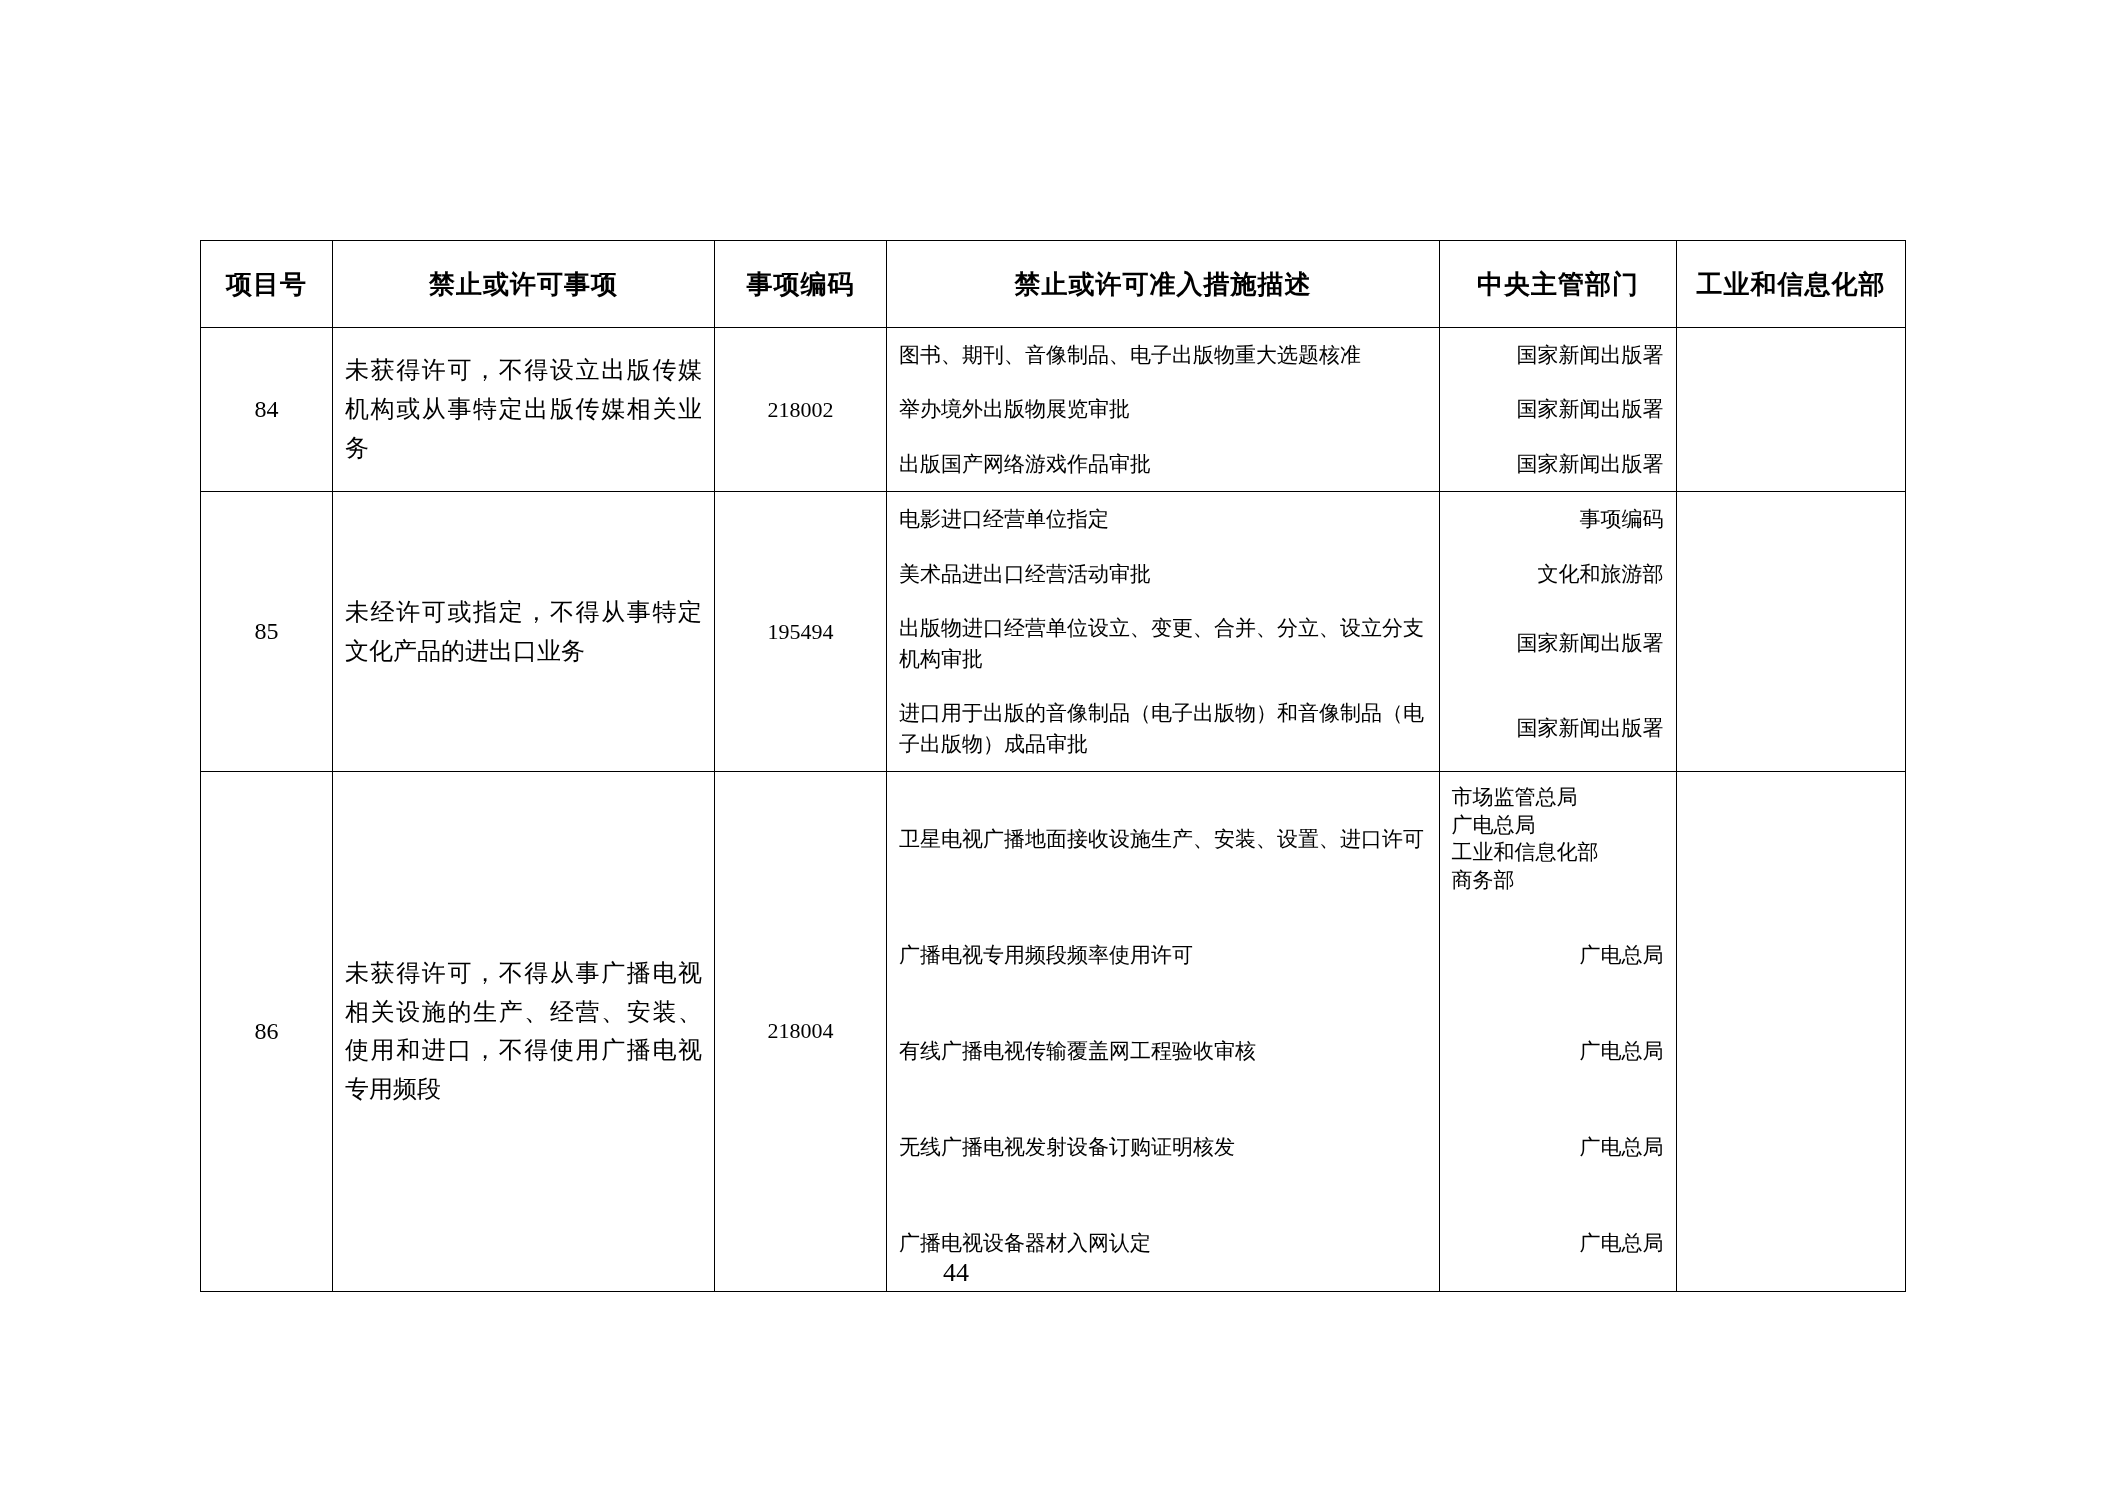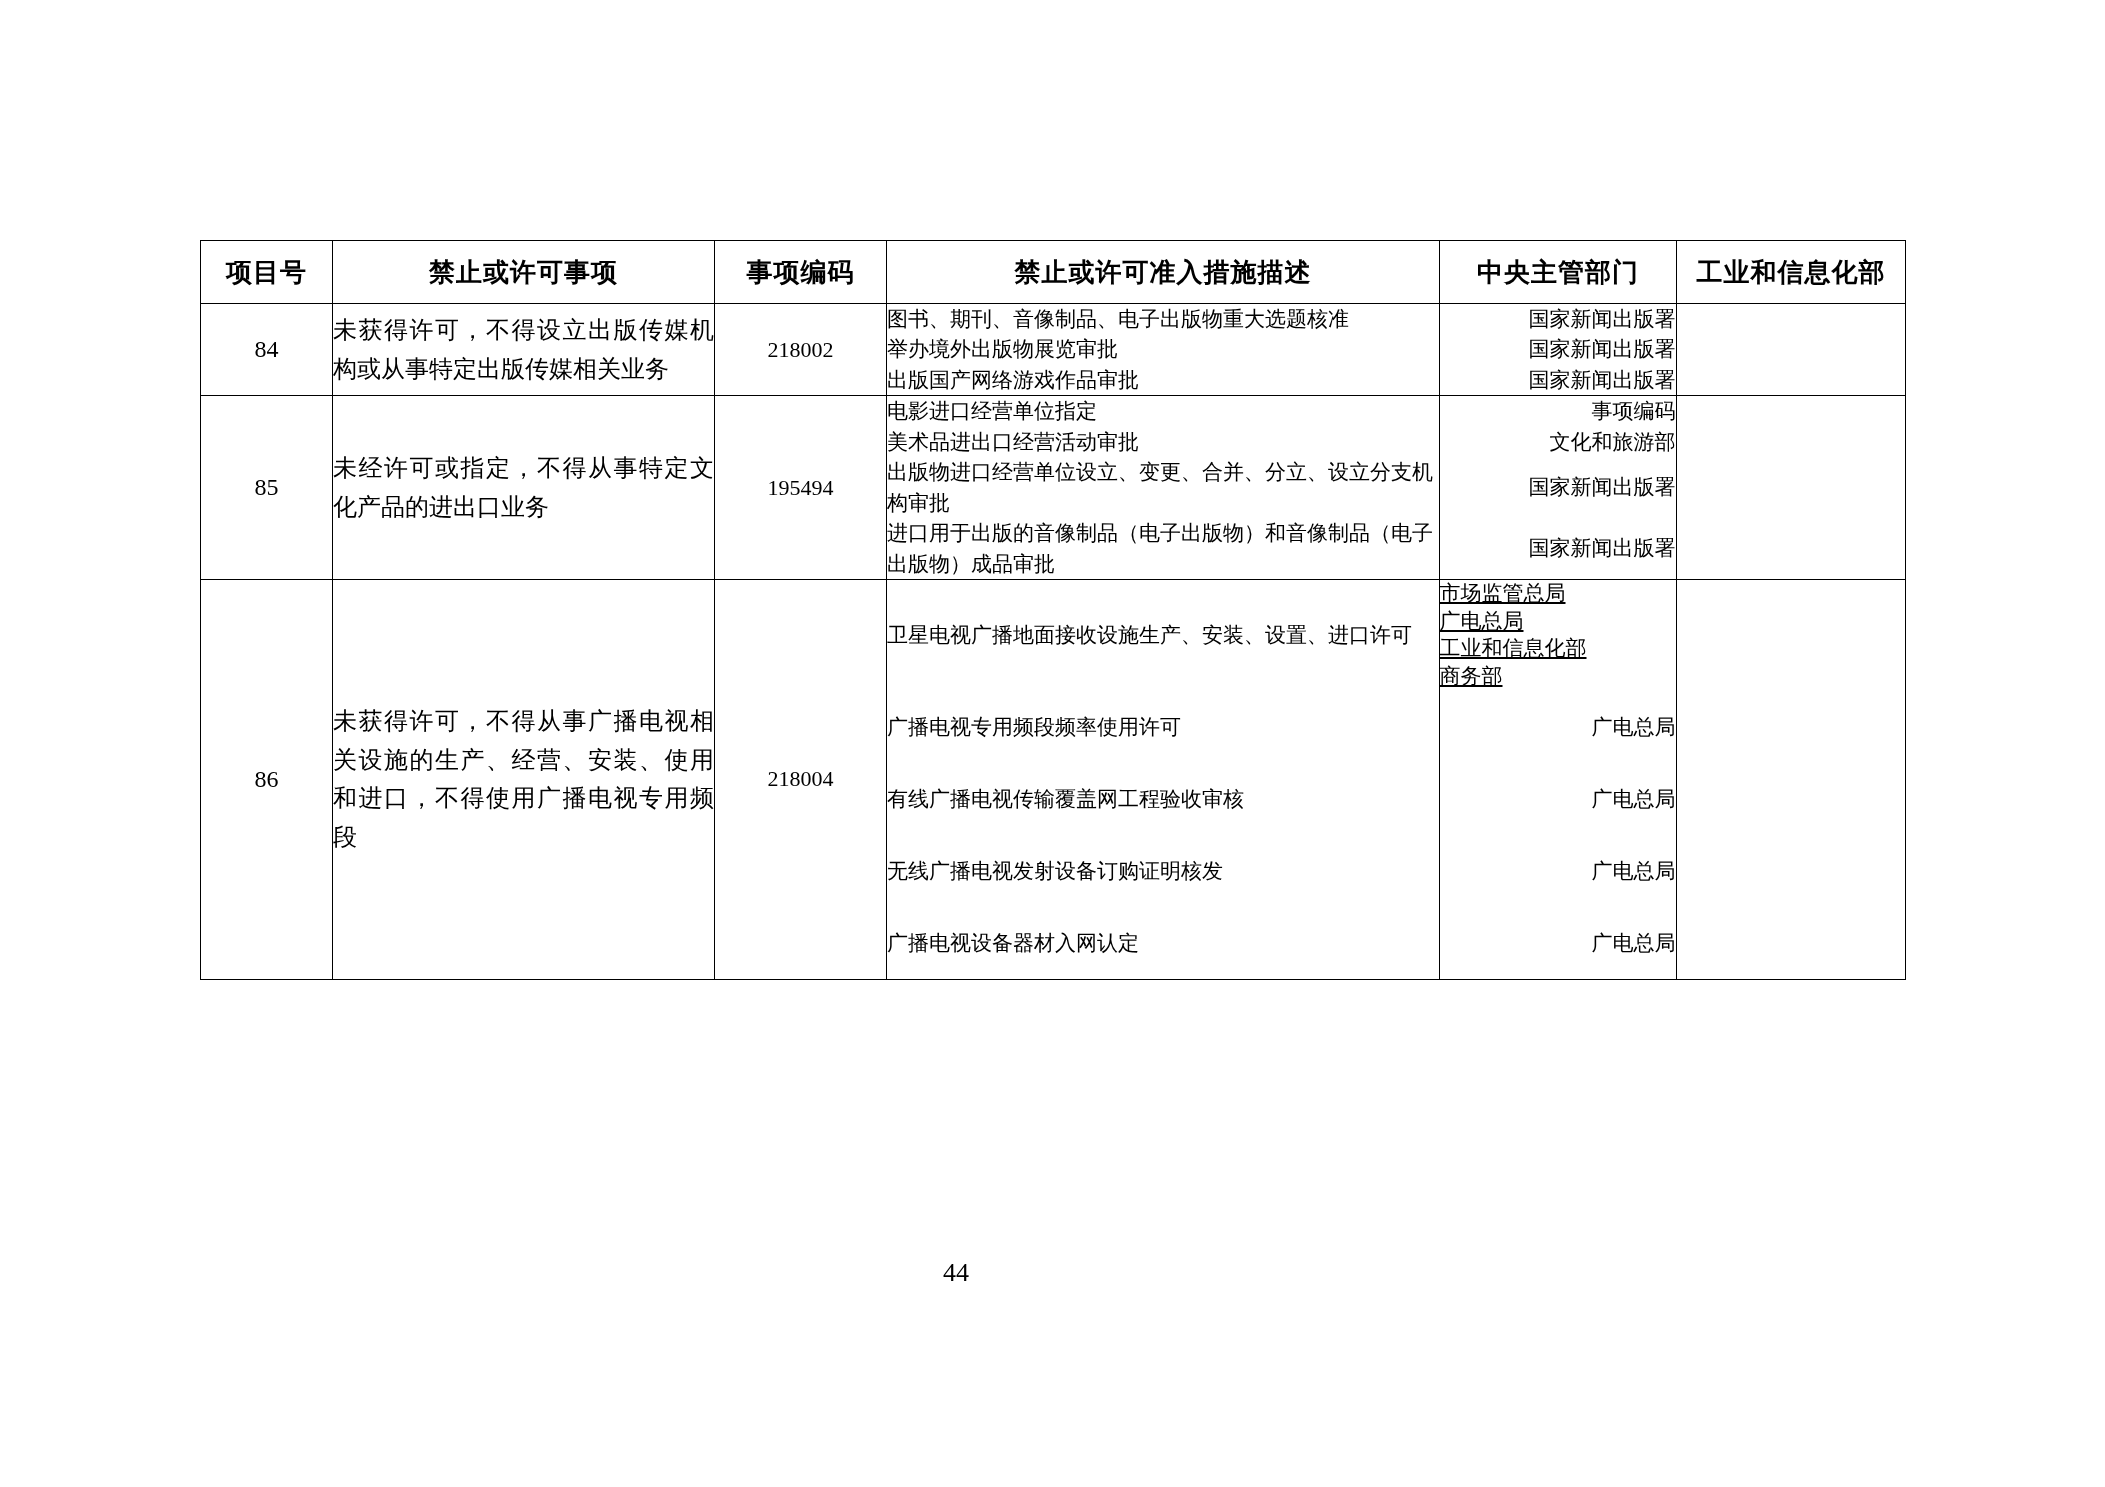--- a/index.html
+++ b/index.html
@@ -25,21 +25,21 @@
     position: absolute;
     left: 200px;
     top: 240px;
     width: 1705px;
     border-collapse: collapse;
     table-layout: fixed;
   }
   .doc-table td, .doc-table th {
     border: 1.5px solid #000000;
     vertical-align: middle;
-    padding: 0;
+    padding: 12px;
   }
   
   .col-no    { width: 132px; }
   .col-item  { width: 382px; }
   .col-code  { width: 172px; }
   .col-desc  { width: 553px; }
   .col-dept  { width: 237px; }
   .col-local { width: 229px; }
 
   .head-cell {
@@ -95,21 +95,20 @@
     vertical-align: middle;
   }
   .cell-nopad { padding: 0 !important; }
   .dept-multi {
     font-size: 21px;
     line-height: 1.32;
     padding: 6px 10px 6px 12px;
     border-left: 1.5px solid #000000 !important;
     vertical-align: top;
     text-align: left;
-    text-decoration: underline;
   }
   .page-number {
     position: absolute;
     left: 0;
     top: 1258px;
     width: 1912px;
     text-align: center;
     font-size: 26px;
   }
 </style>

